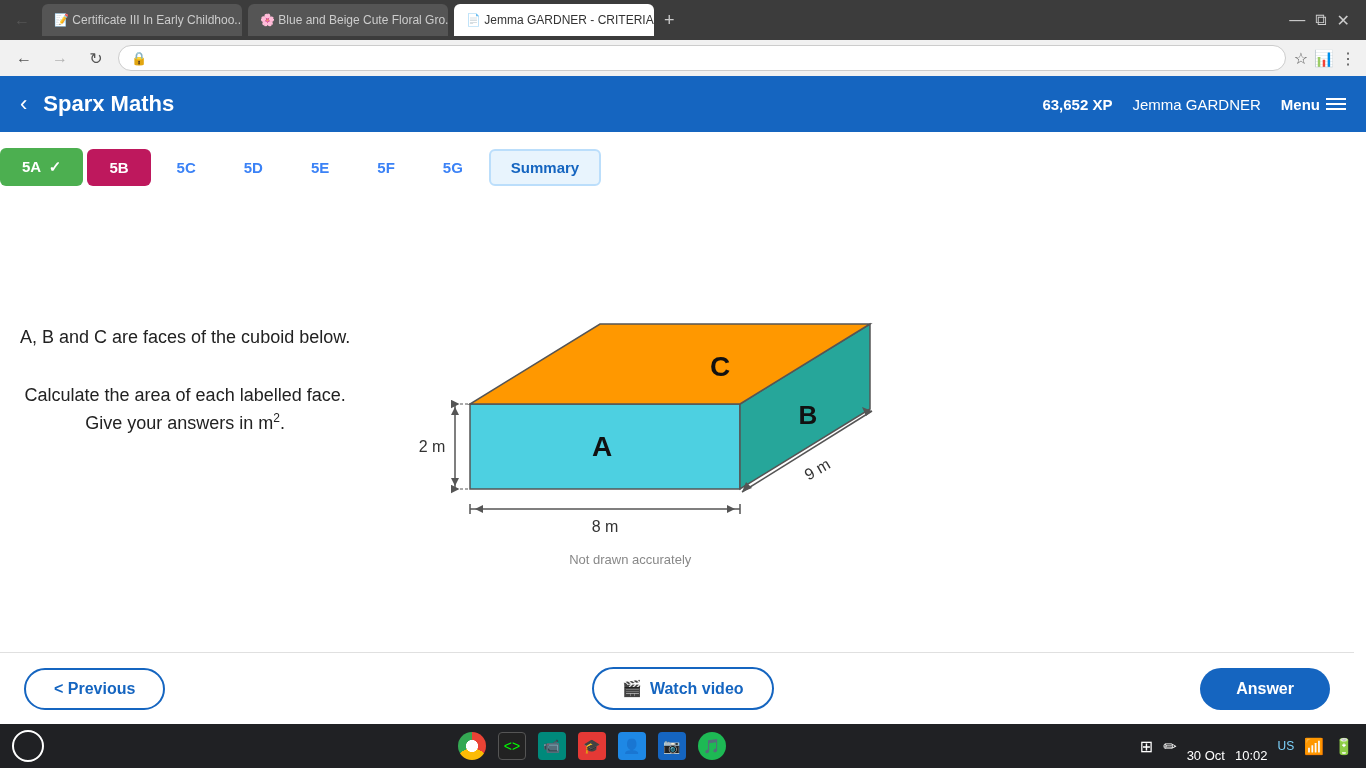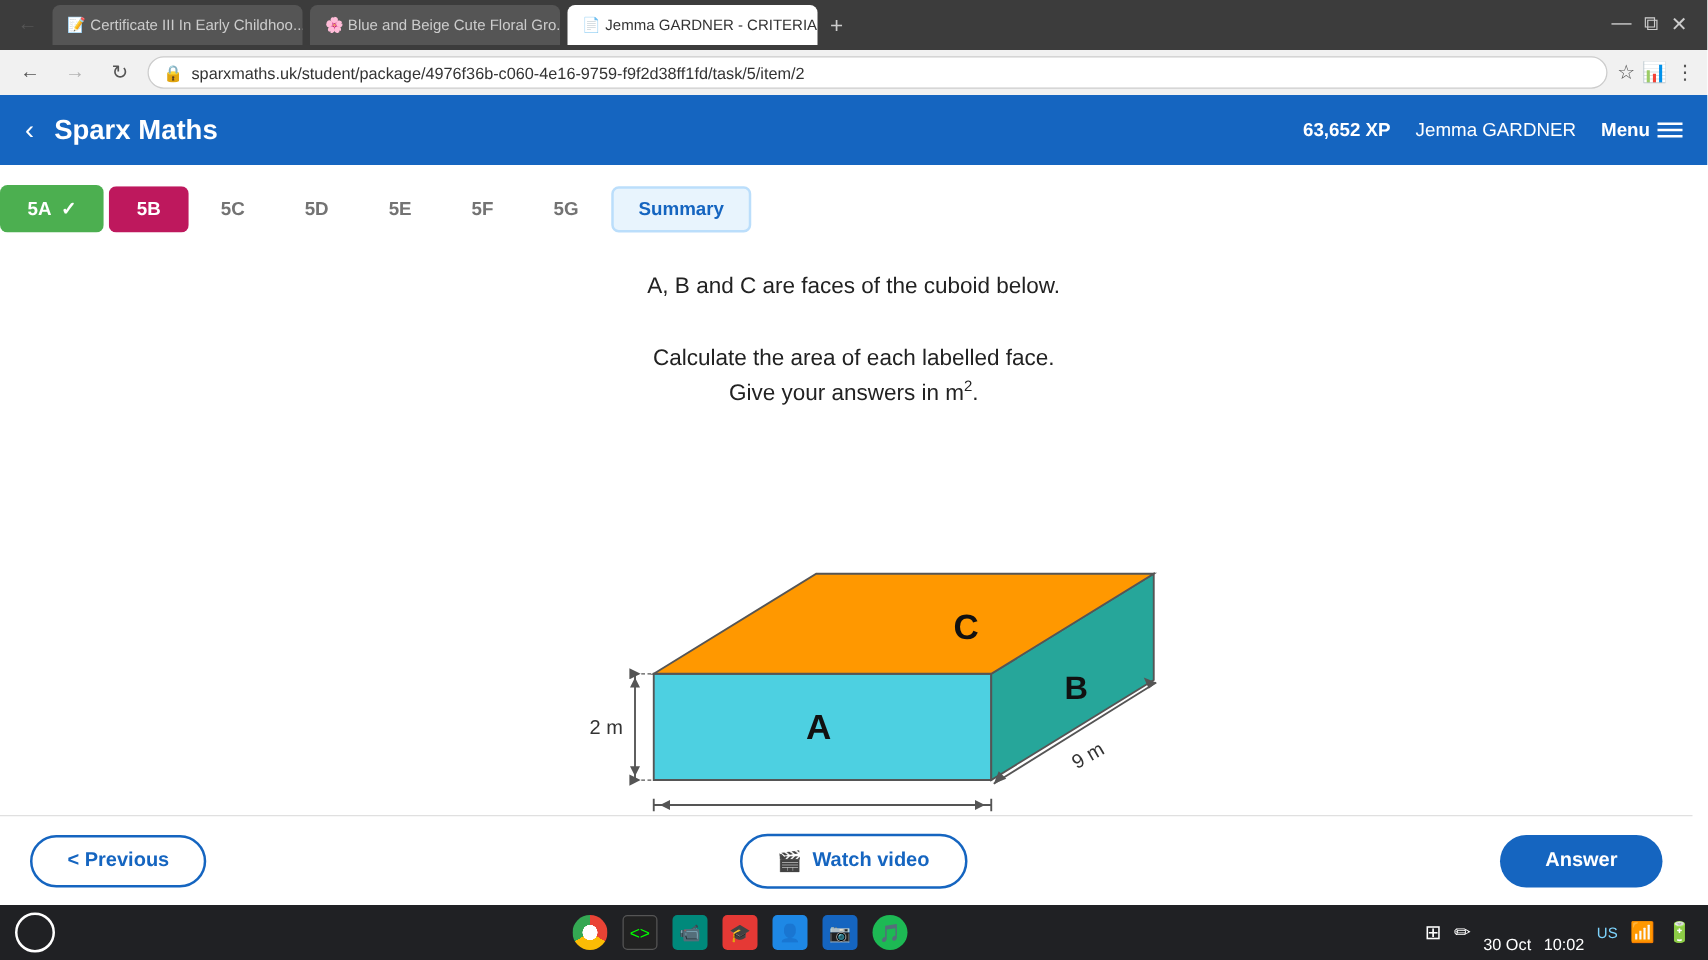--- a/index.html
+++ b/index.html
@@ -25,26 +25,26 @@
     .username { color: #fff; font-size: 15px; font-weight: 500; }
     .menu-btn { color: #fff; font-size: 15px; font-weight: 700; cursor: pointer; display: flex; align-items: center; gap: 6px; }
     .hamburger { display: flex; flex-direction: column; gap: 3px; }
     .hamburger span { width: 20px; height: 2px; background: #fff; display: block; }
 
     
     .tabs-row { display: flex; align-items: center; gap: 4px; padding: 16px 0 8px; background: #fff; }
     .tab { padding: 8px 20px; border-radius: 6px; font-size: 15px; font-weight: 600; cursor: pointer; border: 2px solid transparent; }
     .tab.completed { background: #4caf50; color: #fff; }
     .tab.active { background: #be185d; color: #fff; }
-    .tab.inactive { background: transparent; color: #737373; border: 2px solid transparent; }
+    .tab.inactive { background: transparent; color: #3b82f6; border: 2px solid transparent; }
     .tab.summary { color: #1565c0; background: #e8f4fd; border: 2px solid #bbdefb; }
     .check-mark { margin-left: 4px; }
 
     
-    .main-content { background: #fff; flex: 1; display: flex; flex-direction: column; align-items: center; padding: 20px; }
+    .main-content { background: #fff; flex: 1; display: flex; flex-direction: row; align-items: center; padding: 20px; }
     .question-text { font-size: 18px; color: #222; text-align: center; line-height: 1.6; margin-bottom: 20px; }
     .question-text sup { font-size: 12px; }
 
     
     .diagram-area { display: flex; flex-direction: column; align-items: center; margin-top: 10px; }
     .not-drawn { font-size: 13px; color: #888; margin-top: 8px; }
 
     
     .bottom-bar { position: fixed; bottom: 44px; left: 0; right: 12px; height: 72px; background: #fff; display: flex; align-items: center; justify-content: space-between; padding: 0 24px; border-top: 1px solid #e0e0e0; }
     .prev-btn { border: 2px solid #1565c0; color: #1565c0; background: #fff; border-radius: 24px; padding: 10px 28px; font-size: 16px; font-weight: 600; cursor: pointer; display: flex; align-items: center; gap: 6px; }
@@ -88,21 +88,20 @@
       <span>⧉</span>
       <span>✕</span>
     </div>
   </div>
   <div class="browser-controls">
     <div class="nav-btn">←</div>
     <div class="nav-btn" style="opacity:0.4">→</div>
     <div class="nav-btn">↻</div>
     <div class="address-bar">
       <span style="color:#555; font-size:13px;">🔒</span>
-      <span class="address-text">sparxmaths.uk/student/package/4976f36b-c060-4e16-9759-f9f2d38ff1fd/task/5/item/2</span>
     </div>
     <div class="browser-actions">
       <span style="font-size:16px;">☆</span>
       <span style="font-size:16px;">📊</span>
       <span style="font-size:16px;">⋮</span>
     </div>
   </div>
 </div>
 
 <div class="app-header">

